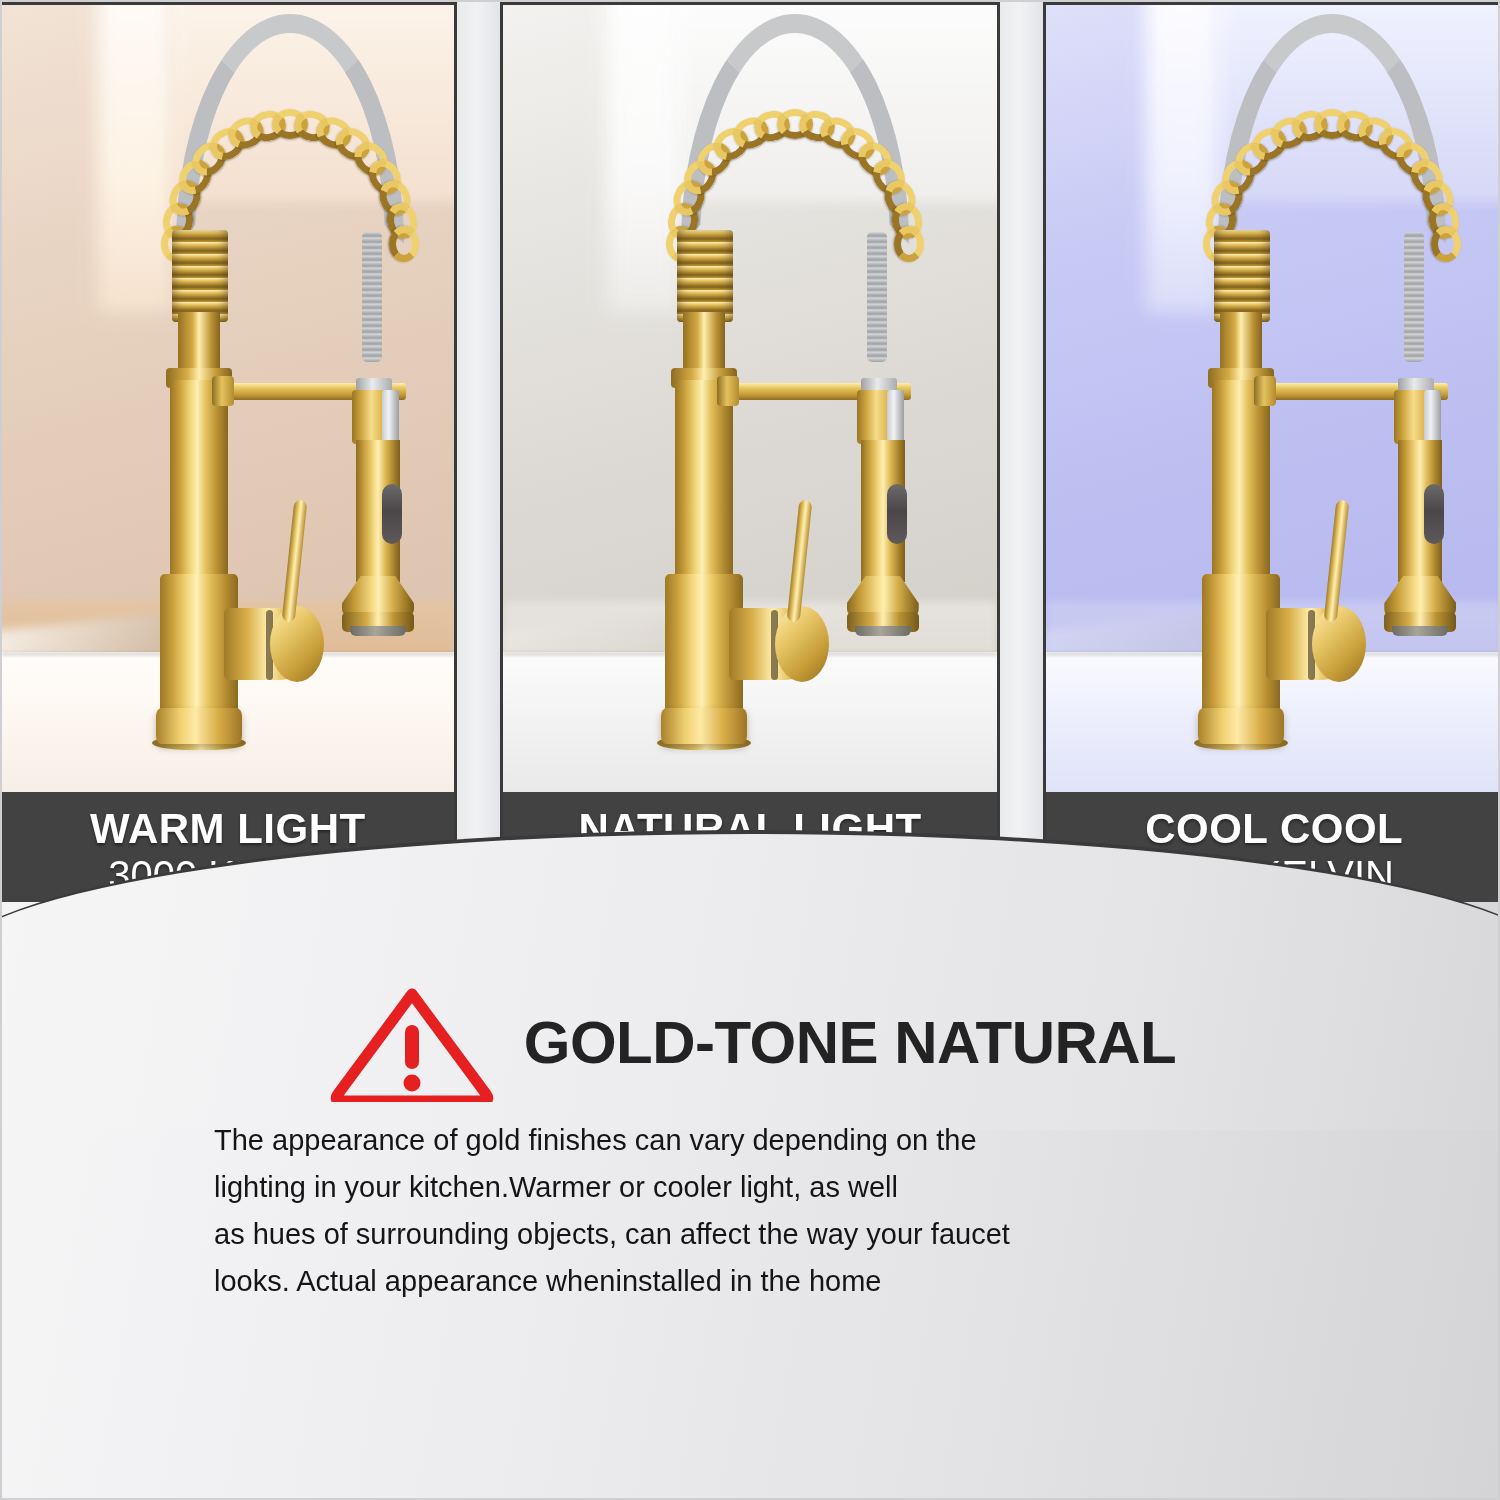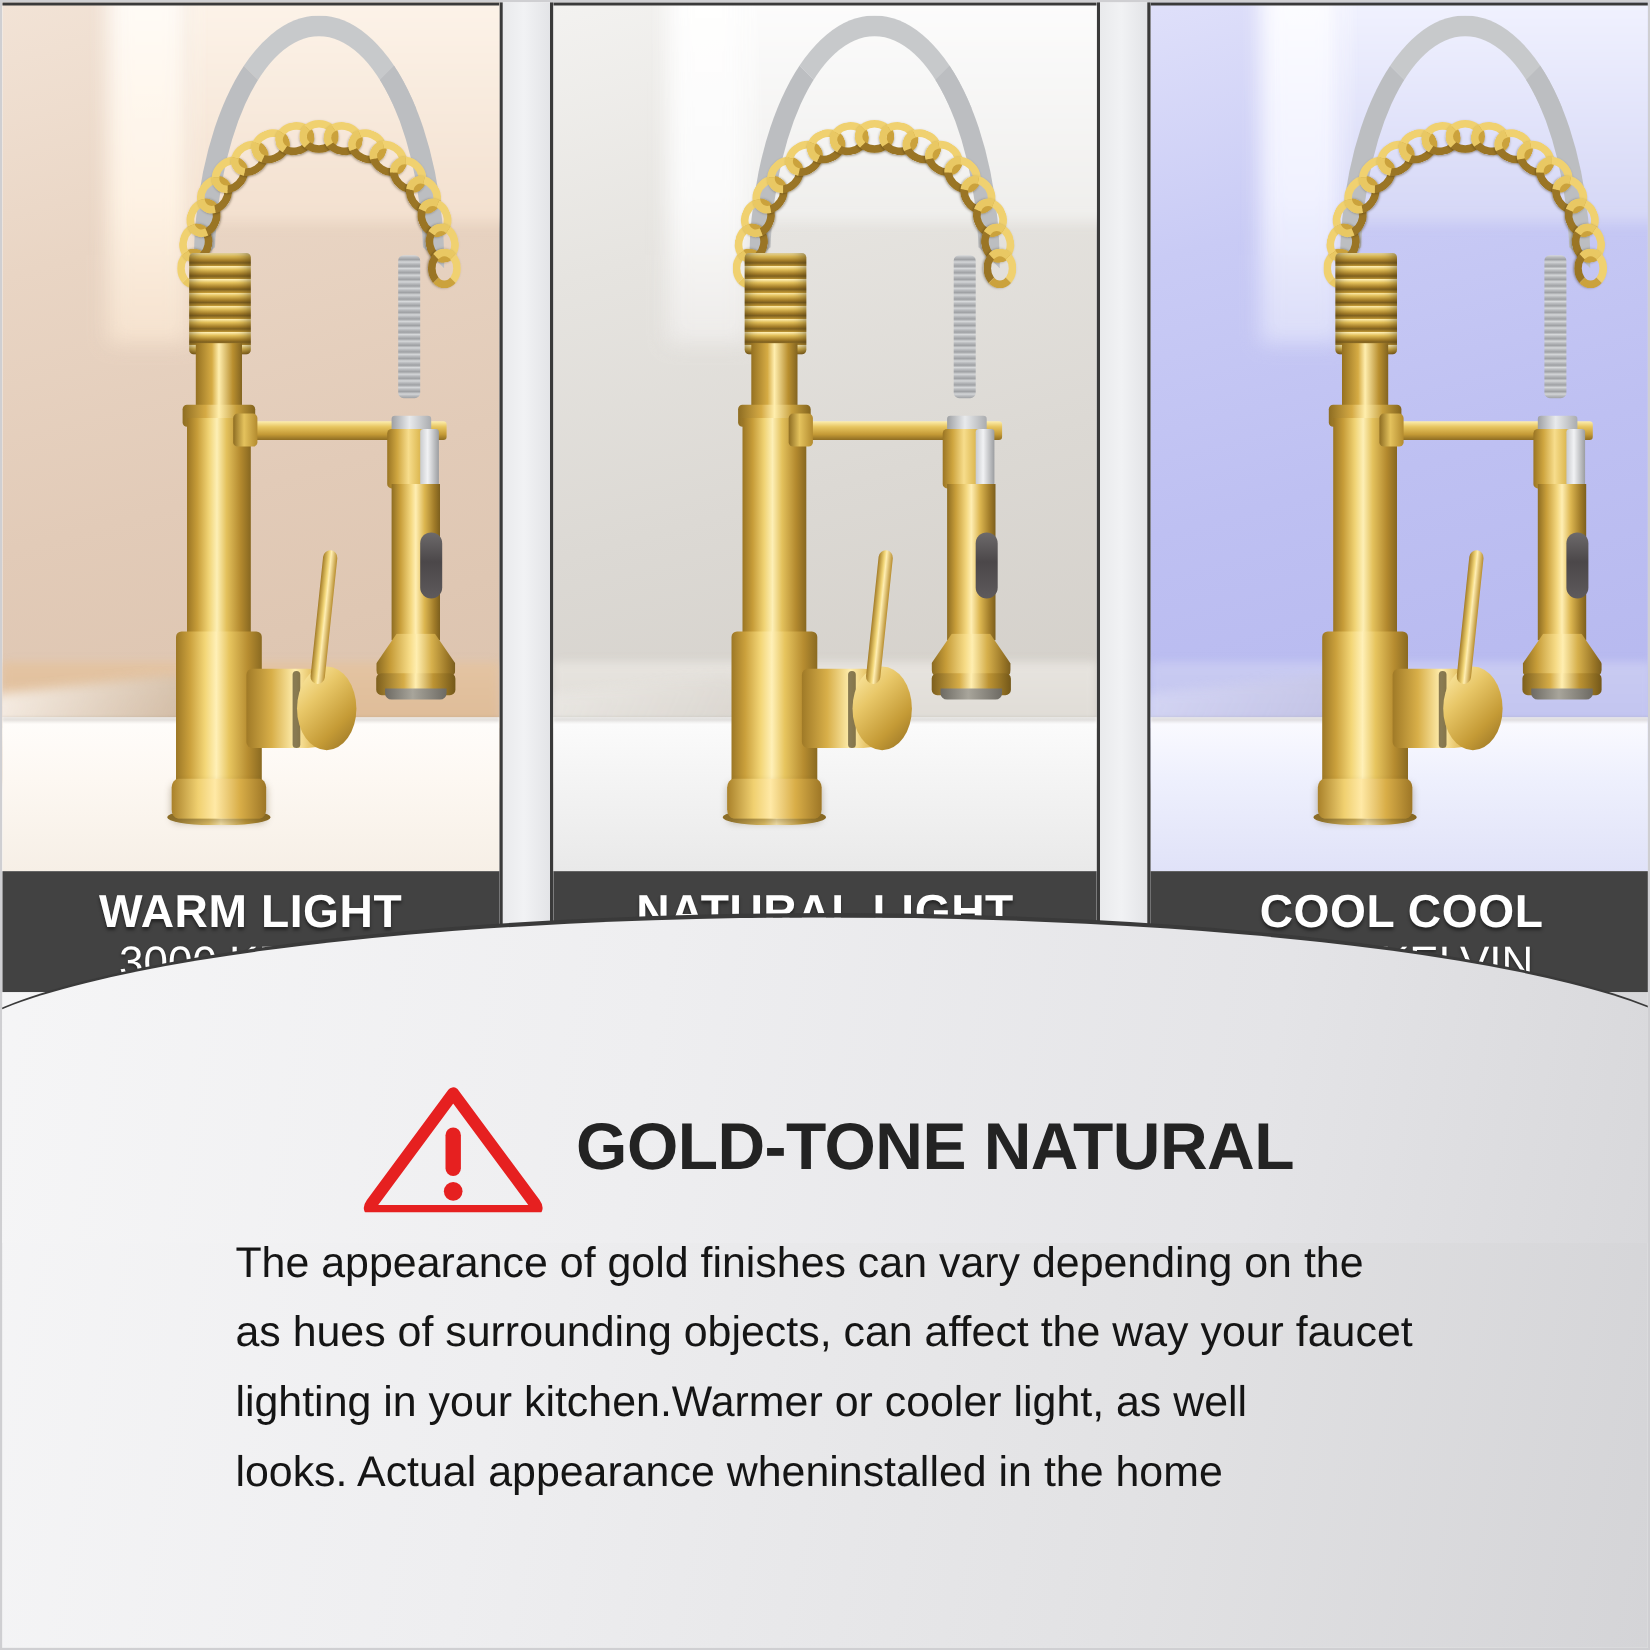--- a/index.html
+++ b/index.html
@@ -317,21 +317,21 @@
     font-weight:bold;
     color:#232323;
     letter-spacing:-.5px;
     white-space:nowrap;
   }
 
   .body-copy {
     position:absolute;
     left:212px; top:155px;
     width:1190px;
-    font-size:39px;
+    font-size:29px;
     line-height:1.62;
     color:#151515;
     font-weight:400;
   }
   .body-copy p { margin:0; }
 </style>
 </head>
 <body>
 
 <div id="infographic">
@@ -544,20 +544,20 @@
       <svg class="warn-icon" viewBox="0 0 168 120">
         <path d="M84 12 L158 112 Q163 119 154 119 L14 119 Q5 119 10 112 Z" fill="none" stroke="#e62020" stroke-width="11" stroke-linejoin="round"></path>
         <rect x="77" y="43" width="14" height="44" rx="7" fill="#e62020"></rect>
         <circle cx="84" cy="101" r="8.5" fill="#e62020"></circle>
       </svg>
       <div class="headline">GOLD-TONE NATURAL</div>
     </div>
 
     <div class="body-copy">
       <p>The appearance of gold finishes can vary depending on the</p>
+      <p>lighting in your kitchen.Warmer or cooler light, as well</p>
       <p>as hues of surrounding objects, can affect the way your faucet</p>
-      <p>lighting in your kitchen.Warmer or cooler light, as well</p>
       <p>looks. Actual appearance wheninstalled in the home</p>
     </div>
 
   </div>
 
 </div>
 
 </body></html>

